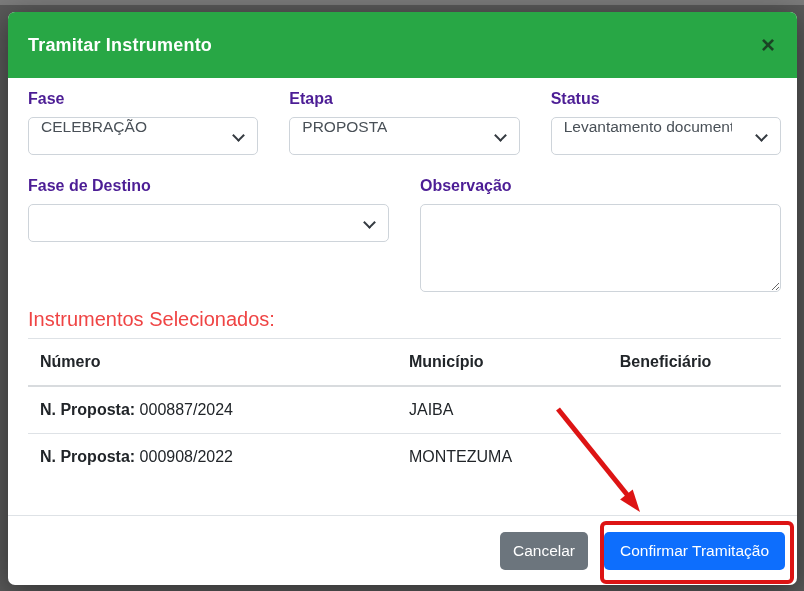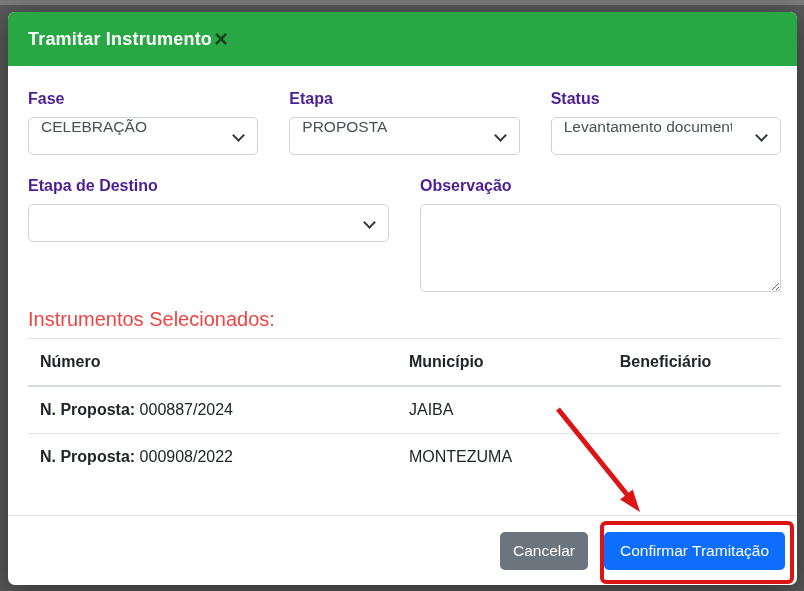--- a/index.html
+++ b/index.html
@@ -15,23 +15,23 @@
     background: #7b7b7b;
   }
   
   .modal {
     position: absolute; left: 8px; top: 12px;
     width: 789px; height: 573px;
     background: #fff; border-radius: 7px;
     box-shadow: 0 6px 30px rgba(0,0,0,.45);
   }
   .modal-header {
-    position: absolute; top: 0; left: 0; right: 0; height: 54px;
+    position: absolute; top: 0; left: 0; right: 0; height: 66px;
     background: #28a745; border-radius: 7px 7px 0 0;
-    display: flex; align-items: center; 
+    display: flex; align-items: center; justify-content: space-between;
     padding: 0 20px;
   }
   .modal-title { color: #fff; font-size: 18px; font-weight: 700; letter-spacing: .2px; }
   .close-btn {
     border: 0; background: transparent; cursor: pointer;
     font-size: 24px; line-height: 1; font-weight: 700;
     color: #16221a; opacity: .75; padding: 0 2px;
     font-family: "Liberation Sans", sans-serif;
   }
   
@@ -150,21 +150,21 @@
       <span class="field-label">Status</span>
       <div class="select">
         <span class="val clip">Levantamento documental</span>
         <span class="chev"></span>
       </div>
     </div>
   </div>
 
   <div class="row2">
     <div>
-      <span class="field-label">Etapa de Destino</span>
+      <span class="field-label">Fase de Destino</span>
       <div class="select">
         <span class="chev"></span>
       </div>
     </div>
     <div>
       <span class="field-label">Observação</span>
       <textarea class="textarea" style=""></textarea>
     </div>
   </div>
 

